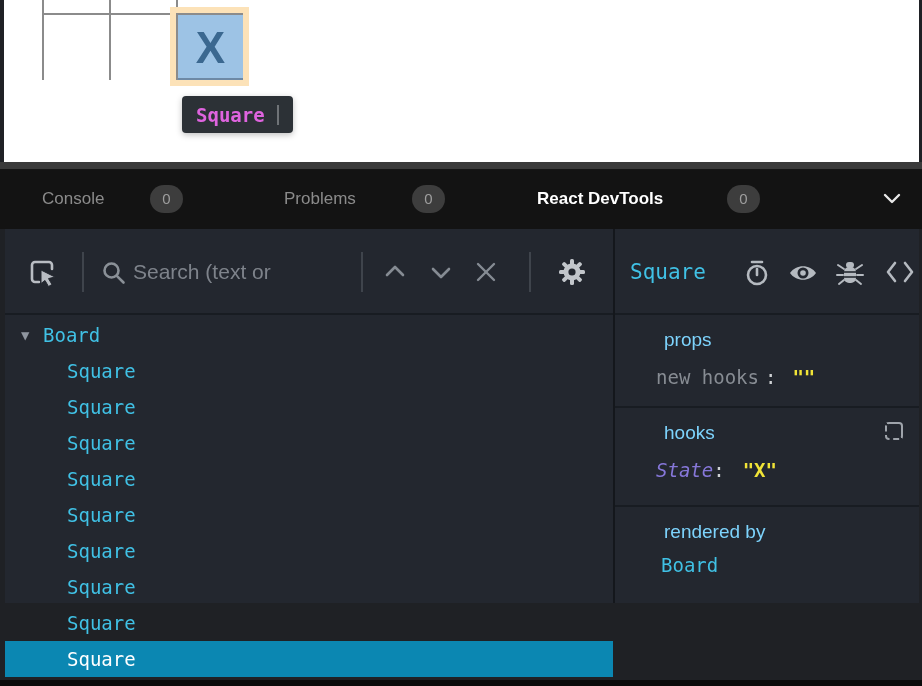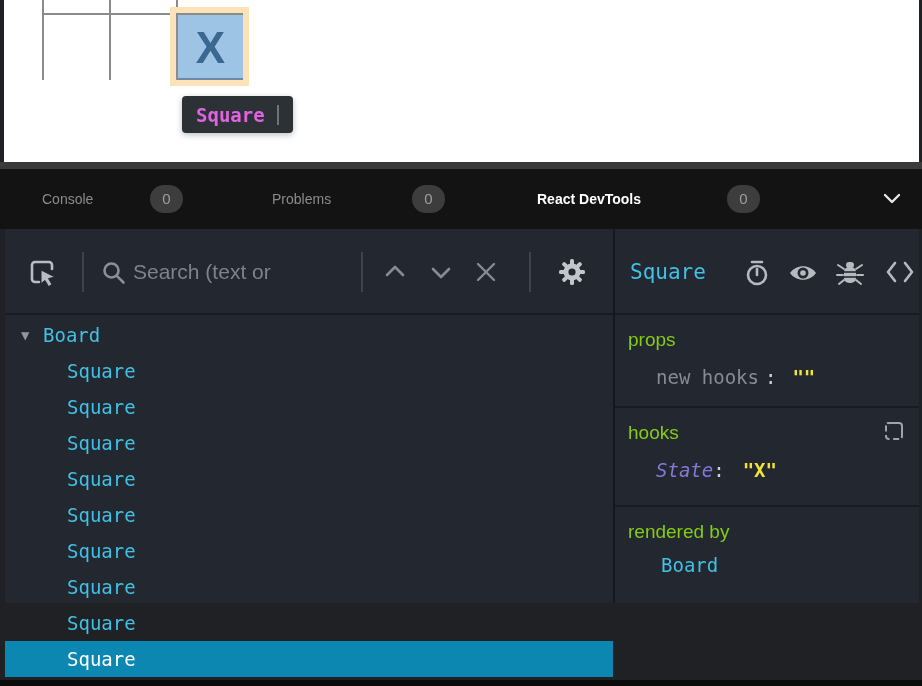--- a/index.html
+++ b/index.html
@@ -39,21 +39,21 @@
   }
   .el-tooltip .comp { color:#df64df; }
   .el-tooltip .tsep { width:2px; height:20px; background:#6f7377; }
   .el-tooltip .dims { color:#d4d6d8; letter-spacing:1px; }
 
   
   .resizer { position:absolute; left:0; top:162px; width:100%; height:7px; background:#3a3a3a; }
   .tabbar  { position:absolute; left:0; top:169px; width:100%; height:60px; background:#131313; }
   .tab-label {
     position:absolute; top:0; height:60px; line-height:60px;
-    font-size:14px; color:#8b8b8b; cursor:default; white-space:nowrap;
+    font-size:17px; color:#8b8b8b; cursor:default; white-space:nowrap;
   }
   .tab-label.active { color:#ffffff; font-weight:bold;text-align:center; }
   .badge {
     position:absolute; top:16px; min-width:33px; height:28px; border-radius:14px;
     background:#3d3d3d; color:#9e9e9e; font-size:15px; text-align:center; line-height:28px;
   }
   .tab-caret { position:absolute; left:882px; top:23px; }
 
   
   .main { position:absolute; left:0; top:229px; width:100%; height:374px; }
@@ -82,21 +82,21 @@
   .tree-row.selected { background:#0b87b2; color:#ffffff; }
 
   .rheader { position:relative; height:86px; border-bottom:2px solid #181c22; }
   .rtitle {
     position:absolute; left:15px; top:0; line-height:86px;
     font-family:"DejaVu Sans Mono", monospace; font-size:21px; color:#40c1e5;
   }
   .ricon { position:absolute; top:30px; }
 
   .section { position:relative; border-bottom:2px solid #181c22; padding:14px 0 0 13px; }
-  .sec-label { font-size:19px; color:#84cc16; }
+  .sec-label { font-size:19px; color:#7dd3fc;margin-left:36px; }
   .kv { margin-top:15px; padding-left:28px; font-family:"DejaVu Sans Mono", monospace; font-size:19px; white-space:nowrap; }
   .k-gray { color:#878c93; }
   .k-purple { color:#8677d9;font-style:italic; }
   .colon { color:#cfd2d5; margin:0 6px; }
   .v-yellow { color:#f1e437; font-weight:bold; }
   .v-cyan { color:#40c1e5; }
   .hooks-parse-icon {
     position:absolute; right:16px; top:14px; width:18px; height:18px; border-radius:4px;
     border-top:2px solid #9fa4ab; border-right:2px solid #9fa4ab;
     border-left:2px dashed #9fa4ab; border-bottom:2px dashed #9fa4ab;
@@ -122,21 +122,21 @@
       <span class="comp">Square</span>
       <span class="tsep"></span>
     </div>
   </div>
 
   <div class="resizer"></div>
 
   <div class="tabbar">
     <span class="tab-label" style="left:42px">Console</span>
     <span class="badge" style="left:150px">0</span>
-    <span class="tab-label" style="left:272px">Problems</span>
+    <span class="tab-label" style="left:284px">Problems</span>
     <span class="badge" style="left:412px">0</span>
     <span class="tab-label active" style="left:537px">React DevTools</span>
     <span class="badge" style="left:727px">0</span>
     <span class="tab-caret">
       <svg width="20" height="14" viewBox="0 0 20 14">
           <polyline points="3,3 10,10 17,3" fill="none" stroke="#e8e8e8" stroke-width="2.4" stroke-linecap="round" stroke-linejoin="round"></polyline>
         </svg>
     </span>
   </div>
 

